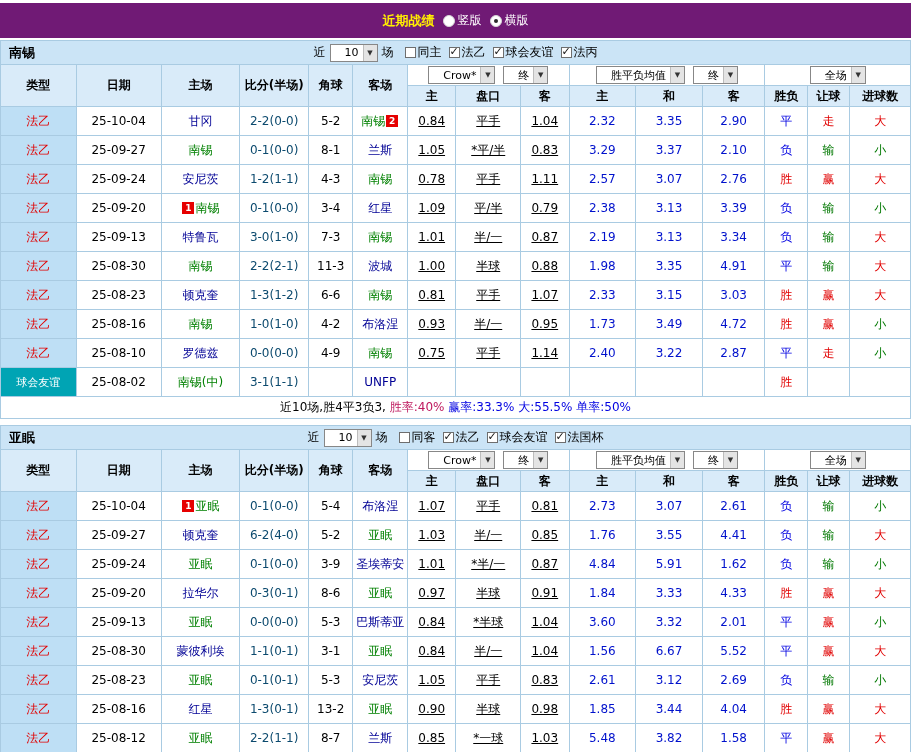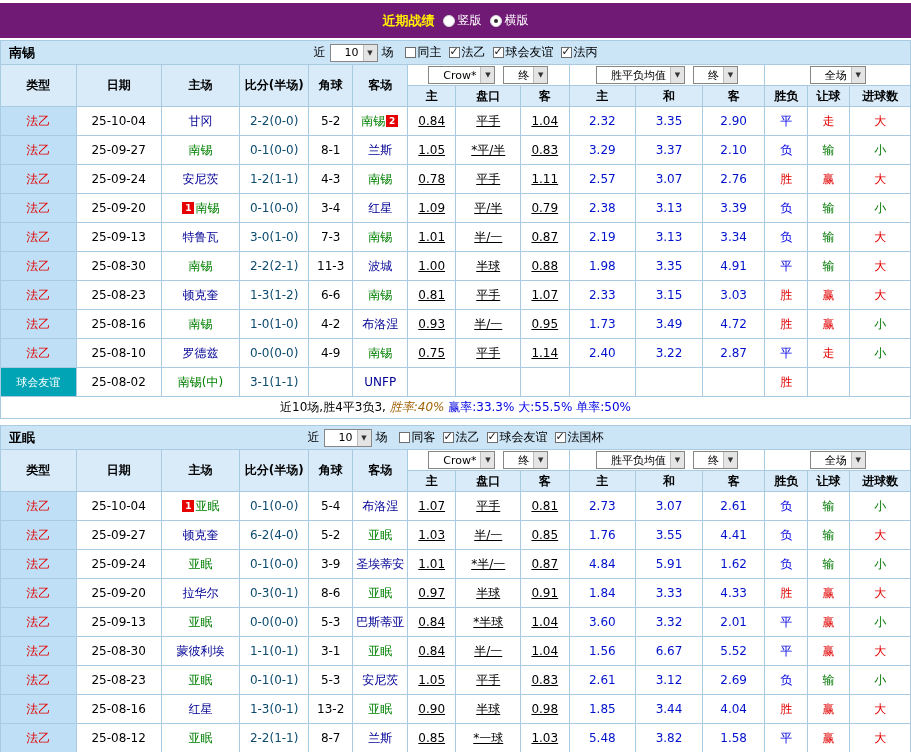--- a/index.html
+++ b/index.html
@@ -334,21 +334,21 @@
           <td class="odds"></td>
           <td class="odds"></td>
           <td class="euro"></td>
           <td class="euro"></td>
           <td class="euro"></td>
           <td class="resv" style="color: rgb(225, 0, 0);">胜</td>
           <td class="resv"></td>
           <td class="resv"></td>
         </tr>
         <tr class="summary">
-          <td colspan="15"><span style="color: rgb(0, 0, 0);">近10场,胜4平3负3, </span><span style="color: #a16207; font-style: italic;">胜率:40% </span><span style="color: rgb(0, 0, 225);">赢率:33.3% </span><span style="color: rgb(0, 0, 225);">大:55.5% </span><span style="color: rgb(0, 0, 225); text-align: center;">单率:50%</span></td>
+          <td colspan="15"><span style="color: rgb(0, 0, 0);">近10场,胜4平3负3, </span><span style="color: #be185d;">胜率:40% </span><span style="color: rgb(0, 0, 225);">赢率:33.3% </span><span style="color: rgb(0, 0, 225);">大:55.5% </span><span style="color: rgb(0, 0, 225); text-align: center;">单率:50%</span></td>
         </tr>
       </tbody>
   </table>
 </div>
 
 <div class="section">
   <div class="section-head">
     <span class="team-name">亚眠</span>
     <div class="head-controls">
       <span>近</span>

